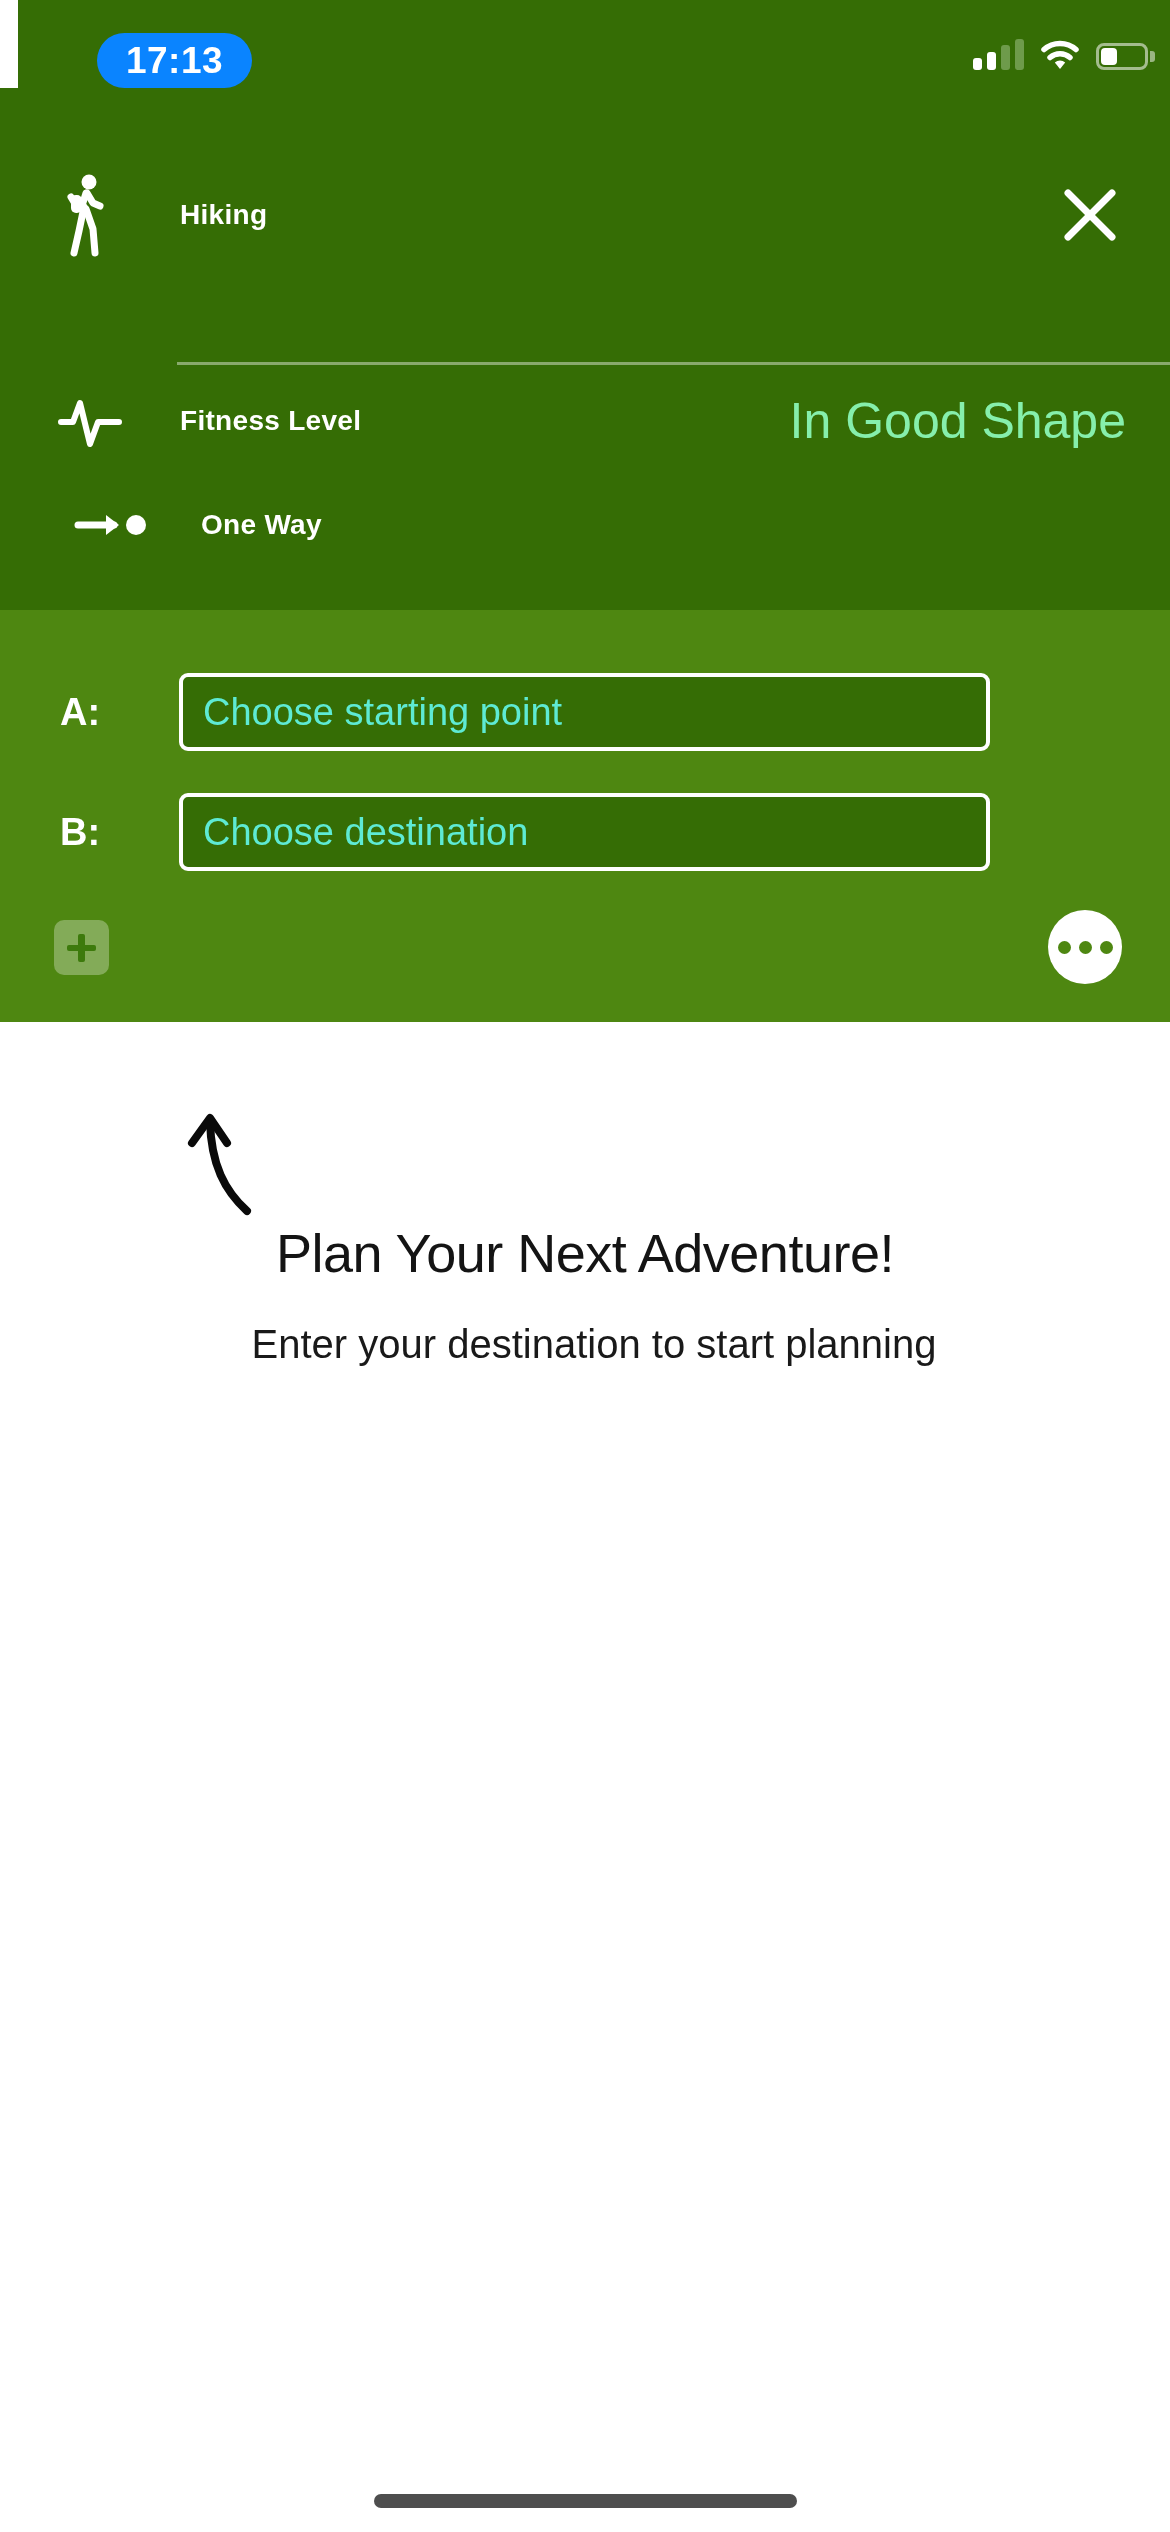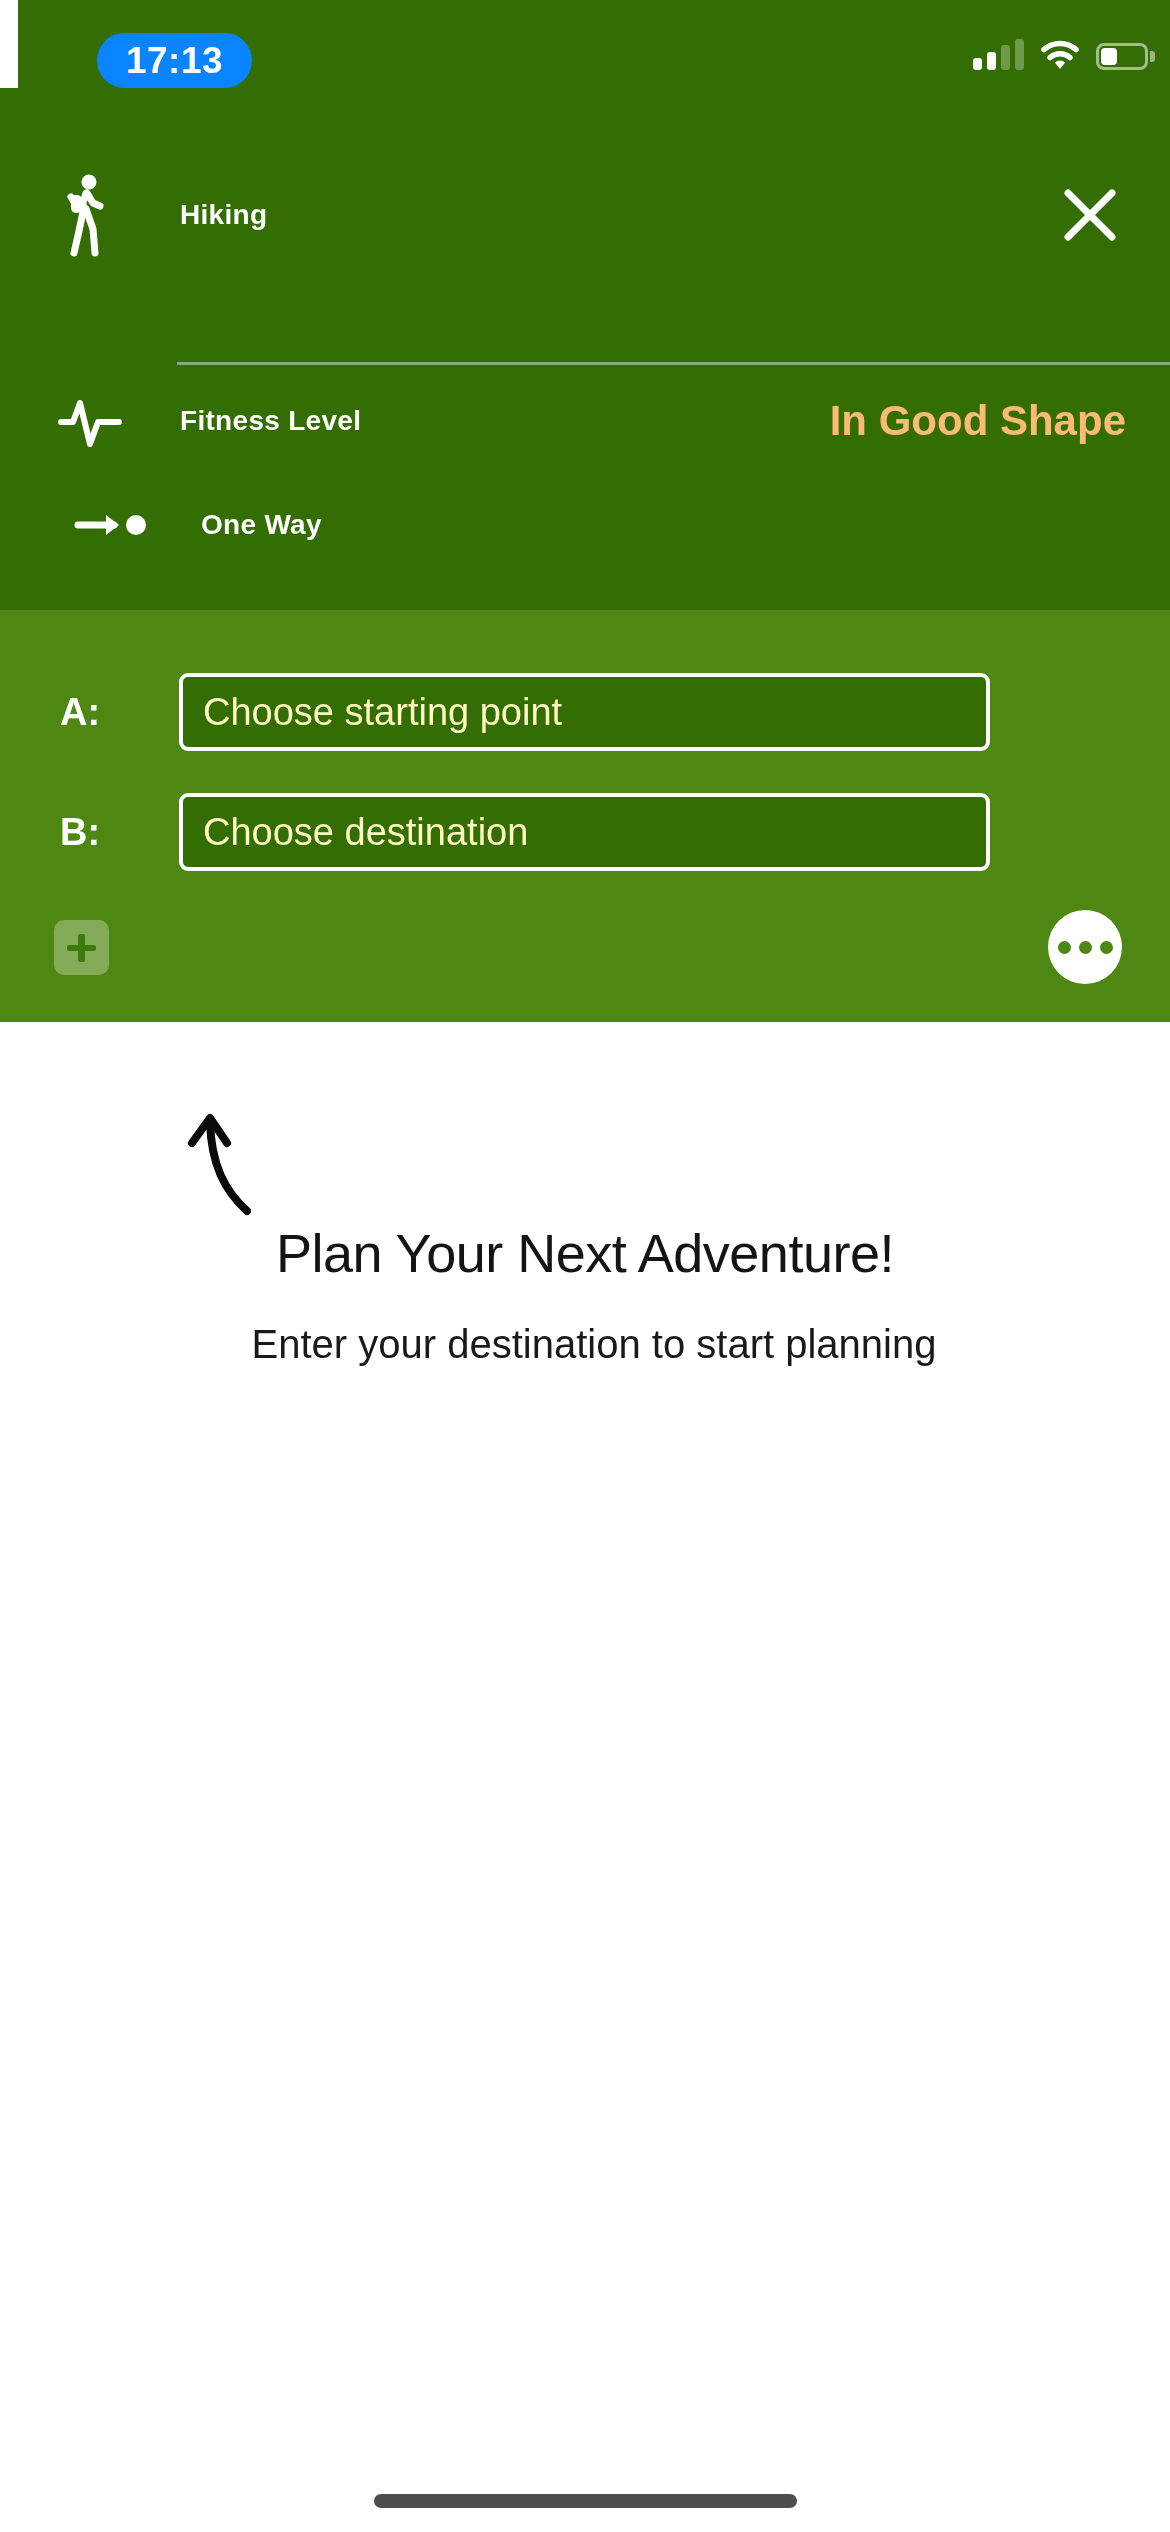--- a/index.html
+++ b/index.html
@@ -61,21 +61,21 @@
   }
   .row-icon {
     width:180px; flex:0 0 180px;
     display:flex; align-items:center; justify-content:center;
   }
   .row-title {
     color:#ffffff; font-size:28px; font-weight:bold; letter-spacing:0.3px;
   }
   .row-value {
     position:absolute; right:44px;
-    color:#fdba74; font-size:42px; font-weight:bold;
+    color:#86efac; font-size:50px; font-weight:normal;
   }
 
   .row-hiking { top:72px; height:110px; }
   .close-btn {
     position:absolute; right:48px; top:95px;
     width:64px; height:64px; cursor:pointer;
   }
   .divider {
     position:absolute; left:177px; top:274px;
     width:993px; height:3px; background:rgba(255,255,255,0.42);
@@ -100,21 +100,21 @@
   }
   .ab-input {
     position:absolute; left:179px; width:811px; height:78px;
     background:#356D05;
     border:4px solid #ffffff; border-radius:9px;
     display:flex; align-items:center;
     padding:0 20px;
     cursor:text;
   }
   .ab-input .ph {
-    color:#fef9c3; font-size:38px; white-space:nowrap;
+    color:#5eead4; font-size:38px; white-space:nowrap;
   }
   .plus-btn {
     position:absolute; left:54px; top:310px;
     width:55px; height:55px;
     background:rgba(255,255,255,0.30); border-radius:10px;
     cursor:pointer;
   }
   .plus-btn::before, .plus-btn::after {
     content:""; position:absolute; background:#3D7A0C; border-radius:2px;
   }

